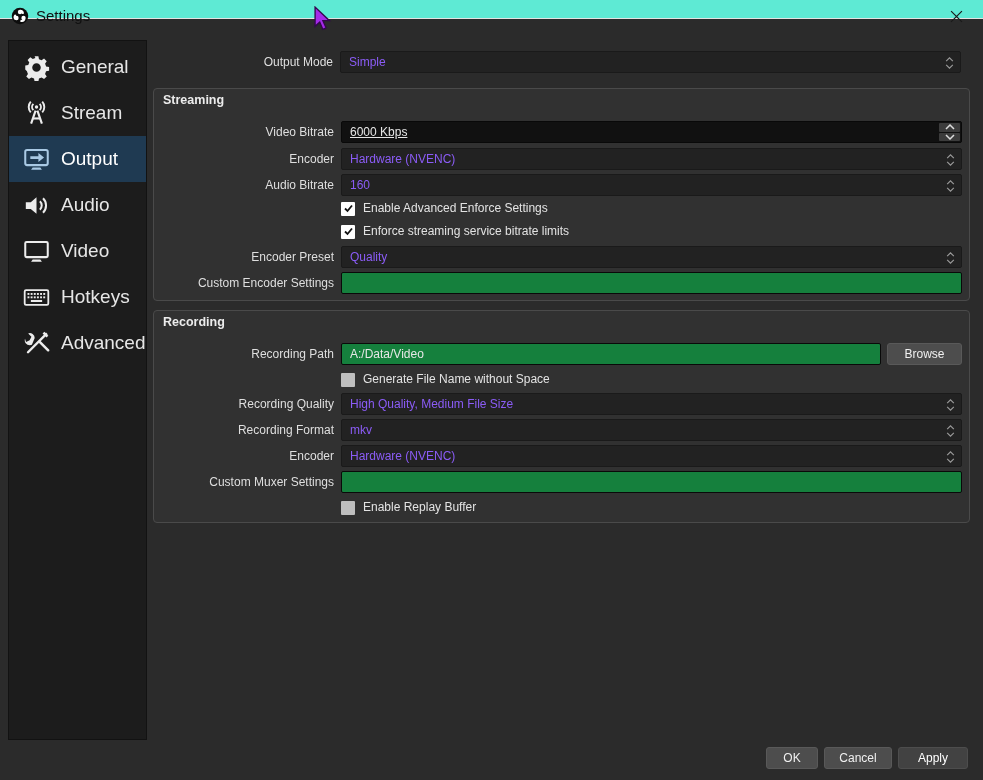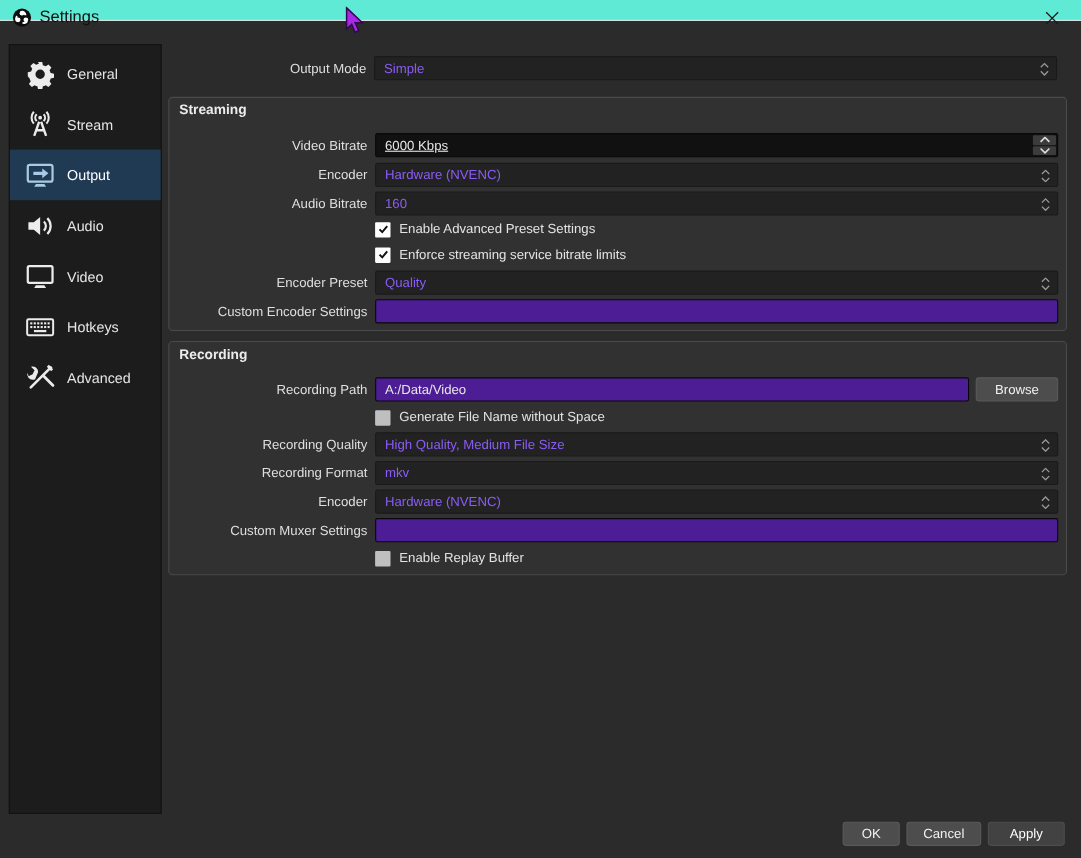--- a/index.html
+++ b/index.html
@@ -11,21 +11,21 @@
   .obs-logo { position:absolute; left:11px; top:7px; width:18px; height:18px; }
   .title-text { position:absolute; left:36px; top:0; line-height:32px; font-size:15px; color:#111; }
   .close-btn { position:absolute; right:6px; top:0; width:42px; height:32px; display:flex; align-items:center; justify-content:center; }
   .cursor { position:absolute; left:313px; top:6px; width:20px; height:26px; z-index:50; pointer-events:none; }
 
   
   .body { position:absolute; left:0; top:32px; width:983px; height:748px; }
 
   
   .sidebar { position:absolute; left:8px; top:8px; width:139px; height:700px; background:#1c1c1c; border:1px solid #121212; padding-top:3px; }
-  .side-item { position:relative; height:46px; display:flex; align-items:center; color:#e6e6e6; font-size:13px; cursor:default; }
+  .side-item { position:relative; height:46px; display:flex; align-items:center; color:#e6e6e6; font-size:19px; cursor:default; }
   .side-item .ic { width:30px; height:30px; margin:0 10px 0 12px; display:flex; align-items:center; justify-content:center; color:#ececec; }
   .side-item.selected { background:#1f3a52; color:#ffffff; }
   .side-item.selected .ic { color:#a9c9e4; }
   .ic svg { width:27px; height:27px; }
 
   
   .main { position:absolute; left:0; top:0; width:983px; height:748px; }
   .lbl { position:absolute; left:0; width:180px; height:22px; line-height:22px; text-align:right; font-size:12px; color:#dfdfdf; }
   .ctl { position:absolute; left:187px; width:621px; height:22px; }
 
@@ -38,21 +38,21 @@
   .chevrons { position:absolute; right:5px; top:2px; width:12px; height:17px; display:flex; flex-direction:column; align-items:center; justify-content:center; gap:2px; }
   .chevrons svg { width:9px; height:5px; display:block; }
 
   
   .spinbox { background:#111111; border:1px solid #090909; border-radius:2px; color:#e6e6e6; font-size:12px; }
   .spinbox .val { position:absolute; left:8px; top:0; line-height:20px; white-space:nowrap;text-decoration:underline; }
   .spin-btns { position:absolute; right:1px; top:1px; width:21px; height:18px; display:flex; flex-direction:column; gap:1px; }
   .spin-btn { flex:1; background:#3c3c3c; border-radius:1px; display:flex; align-items:center; justify-content:center; }
   .spin-btn svg { width:10px; height:6px; display:block; }
 
-  .txt { position:absolute; height:22px; background:#4c1d95; border:1px solid #090909; border-radius:2px; color:#e6e6e6; font-size:12px; padding:0 8px; outline:none; }
+  .txt { position:absolute; height:22px; background:#15803d; border:1px solid #090909; border-radius:2px; color:#e6e6e6; font-size:12px; padding:0 8px; outline:none; }
   .txt.full { left:187px; width:621px; }
 
   
   .chkrow { position:absolute; left:187px; height:15px; display:flex; align-items:center; gap:8px; }
   .cb { width:14px; height:14px; background:#bfbfbf; border-radius:1px; display:flex; align-items:center; justify-content:center; }
   .cb svg { width:11px; height:11px; display:none; }
   .cb.checked { background:#ffffff; }
   .cb.checked svg { display:block; }
   .cbl { font-size:12px; color:#e3e3e3; line-height:15px; }
 
@@ -238,21 +238,21 @@
               </svg>
           </span>
         </div>
 
         <div class="chkrow" style="top:112px">
           <span class="cb checked">
             <svg viewBox="0 0 11 11">
                 <path d="M2 5.5 L4.5 8 L9 2.5" stroke="#111" stroke-width="1.8" fill="none"></path>
               </svg>
           </span>
-          <span class="cbl">Enable Advanced Preset Settings</span>
+          <span class="cbl">Enable Advanced Enforce Settings</span>
         </div>
 
         <div class="chkrow" style="top:135px">
           <span class="cb checked">
             <svg viewBox="0 0 11 11">
                 <path d="M2 5.5 L4.5 8 L9 2.5" stroke="#111" stroke-width="1.8" fill="none"></path>
               </svg>
           </span>
           <span class="cbl">Enforce streaming service bitrate limits</span>
         </div>

